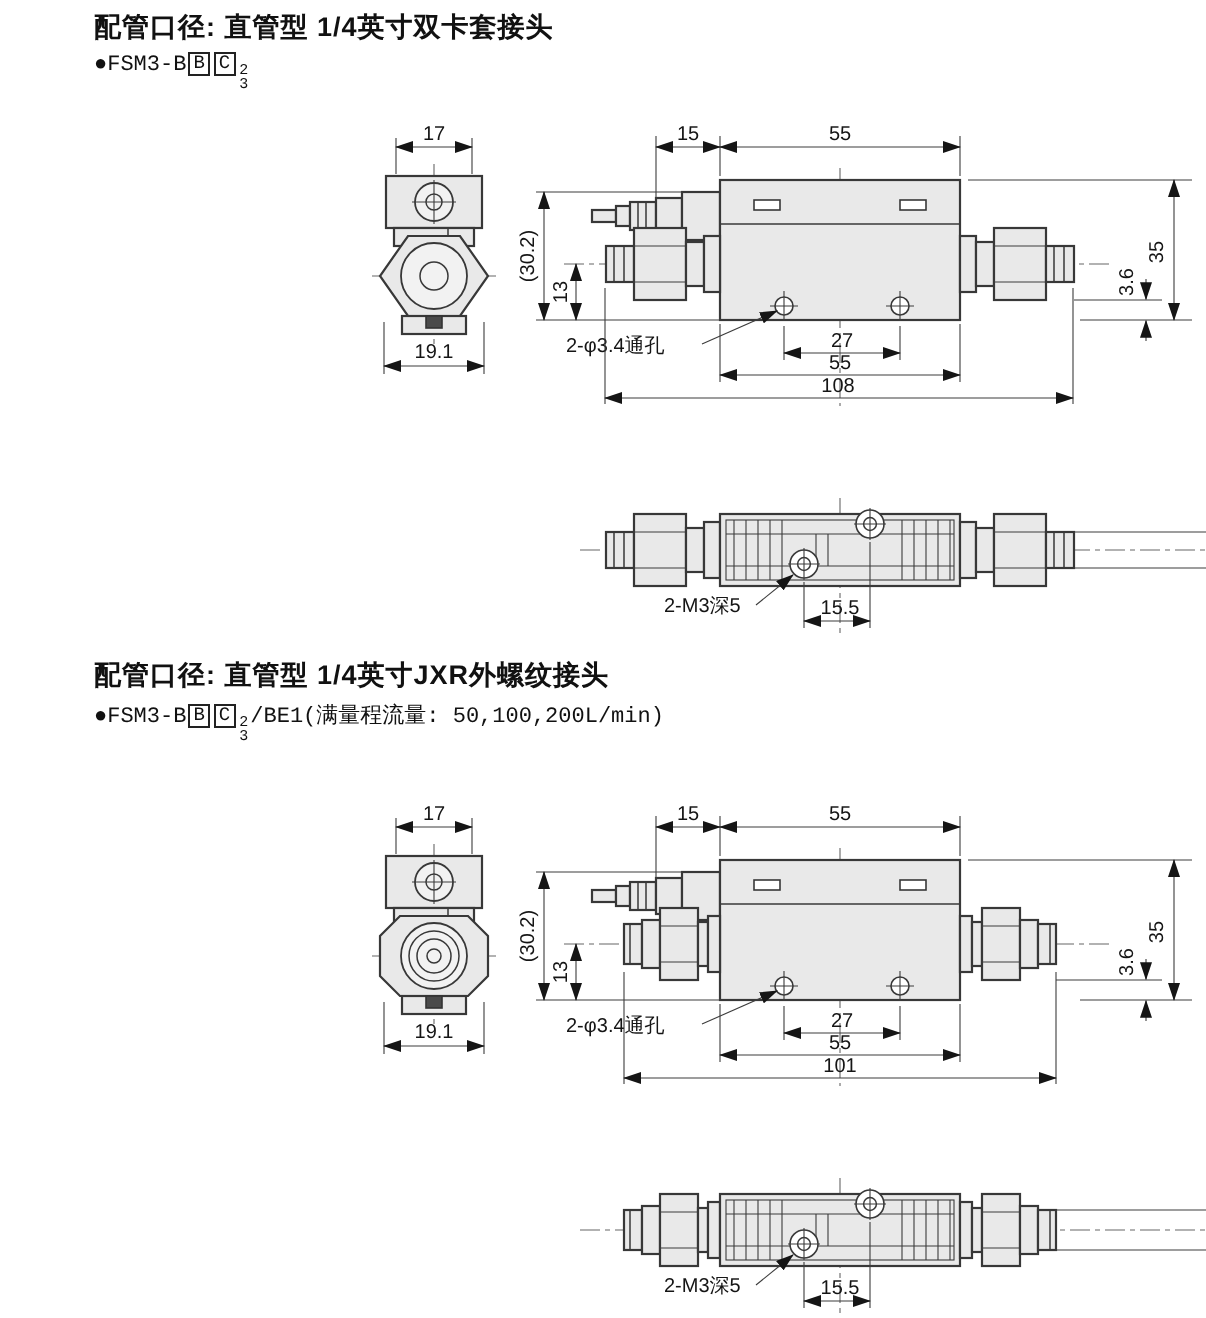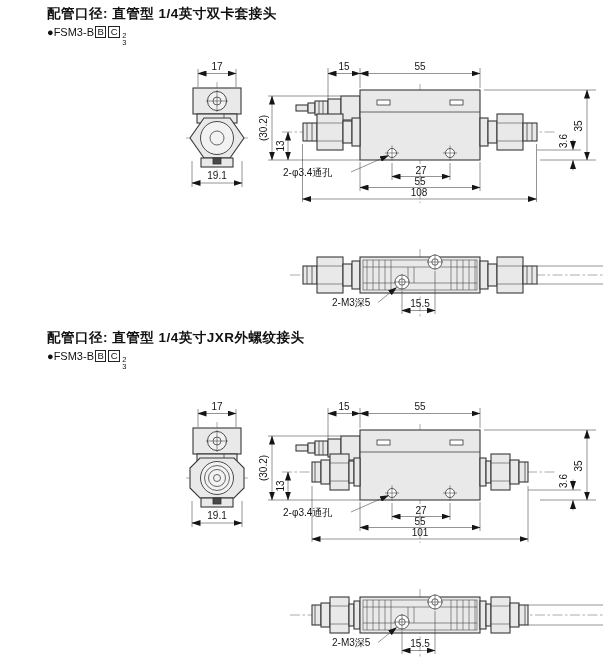--- a/index.html
+++ b/index.html
@@ -1,19 +1,19 @@
 <!DOCTYPE html>
 <html><head>
 <meta charset="utf-8">
 <style>
   html,body{margin:0;padding:0;background:#fff;}
   #page{position:relative;width:603px;height:659px;background:#fff;overflow:hidden;
         font-family:"Liberation Sans",sans-serif;color:#111;margin-left:40px;}
   .hd{position:absolute;left:7px;margin:0;font-size:13.5px;font-weight:bold;letter-spacing:.5px;white-space:nowrap;}
-  .model{position:absolute;left:7px;margin:0;font-size:11px;white-space:nowrap;}
+  .model{position:absolute;left:7px;margin:0;font-size:11px;white-space:nowrap;font-family:Liberation Mono, monospace;}
   .model .box{display:inline-block;border:1px solid #222;font-size:9.5px;line-height:10px;padding:0 1.5px;margin:0 1px;vertical-align:1px;}
   .model .frac{display:inline-flex;flex-direction:column;font-size:7.5px;line-height:6.5px;vertical-align:-2px;margin:0 1px;}
   svg{position:absolute;left:0;}
   .p  {fill:#e9e9e9;stroke:#383838;stroke-width:1.1;}
   .pw {fill:#ffffff;stroke:#383838;stroke-width:0.8;}
   .c1 {fill:#f2f2f2;stroke:#383838;stroke-width:0.9;}
   .ln {stroke:#383838;stroke-width:0.75;fill:none;}
   .tn {stroke:#3c3c3c;stroke-width:0.55;fill:none;}
   .cl {stroke:#666;stroke-width:0.55;fill:none;stroke-dasharray:10 2.5 2.5 2.5;}
   .dk {fill:#4a4a4a;stroke:#333;stroke-width:0.8;}
@@ -152,21 +152,21 @@
       <path class="tn" d="M362,231 V254 M395,211 V254"></path>
       <line class="tn" x1="362" y1="250.5" x2="395" y2="250.5" marker-start="url(#aS1)" marker-end="url(#aE1)"></line>
       <text class="dt" x="380" y="247" text-anchor="middle">15.5</text>
     </g>
   </svg>
 
   <h2 class="hd" style="top:329px;">配管口径: 直管型 1/4英寸JXR外螺纹接头</h2>
   <p class="model" style="top:350px;"><span>●FSM3-B</span><span class="box">B</span><span class="box">C</span><span class="frac">
         <span>2</span>
         <span>3</span>
-      </span></p>
+      </span><span>/BE1(满量程流量: 50,100,200L/min)</span></p>
 
   <svg id="svg2" style="top:400px;" width="603" height="259" viewBox="0 0 603 259">
     <defs>
       <marker id="aE2" markerWidth="9" markerHeight="6" refX="8.5" refY="3" orient="auto" markerUnits="userSpaceOnUse">
           <path d="M0,0 L9,3 L0,6 Z" fill="#151515"></path>
         </marker>
       <marker id="aS2" markerWidth="9" markerHeight="6" refX="0.5" refY="3" orient="auto" markerUnits="userSpaceOnUse">
           <path d="M9,0 L0,3 L9,6 Z" fill="#151515"></path>
         </marker>
     </defs>

